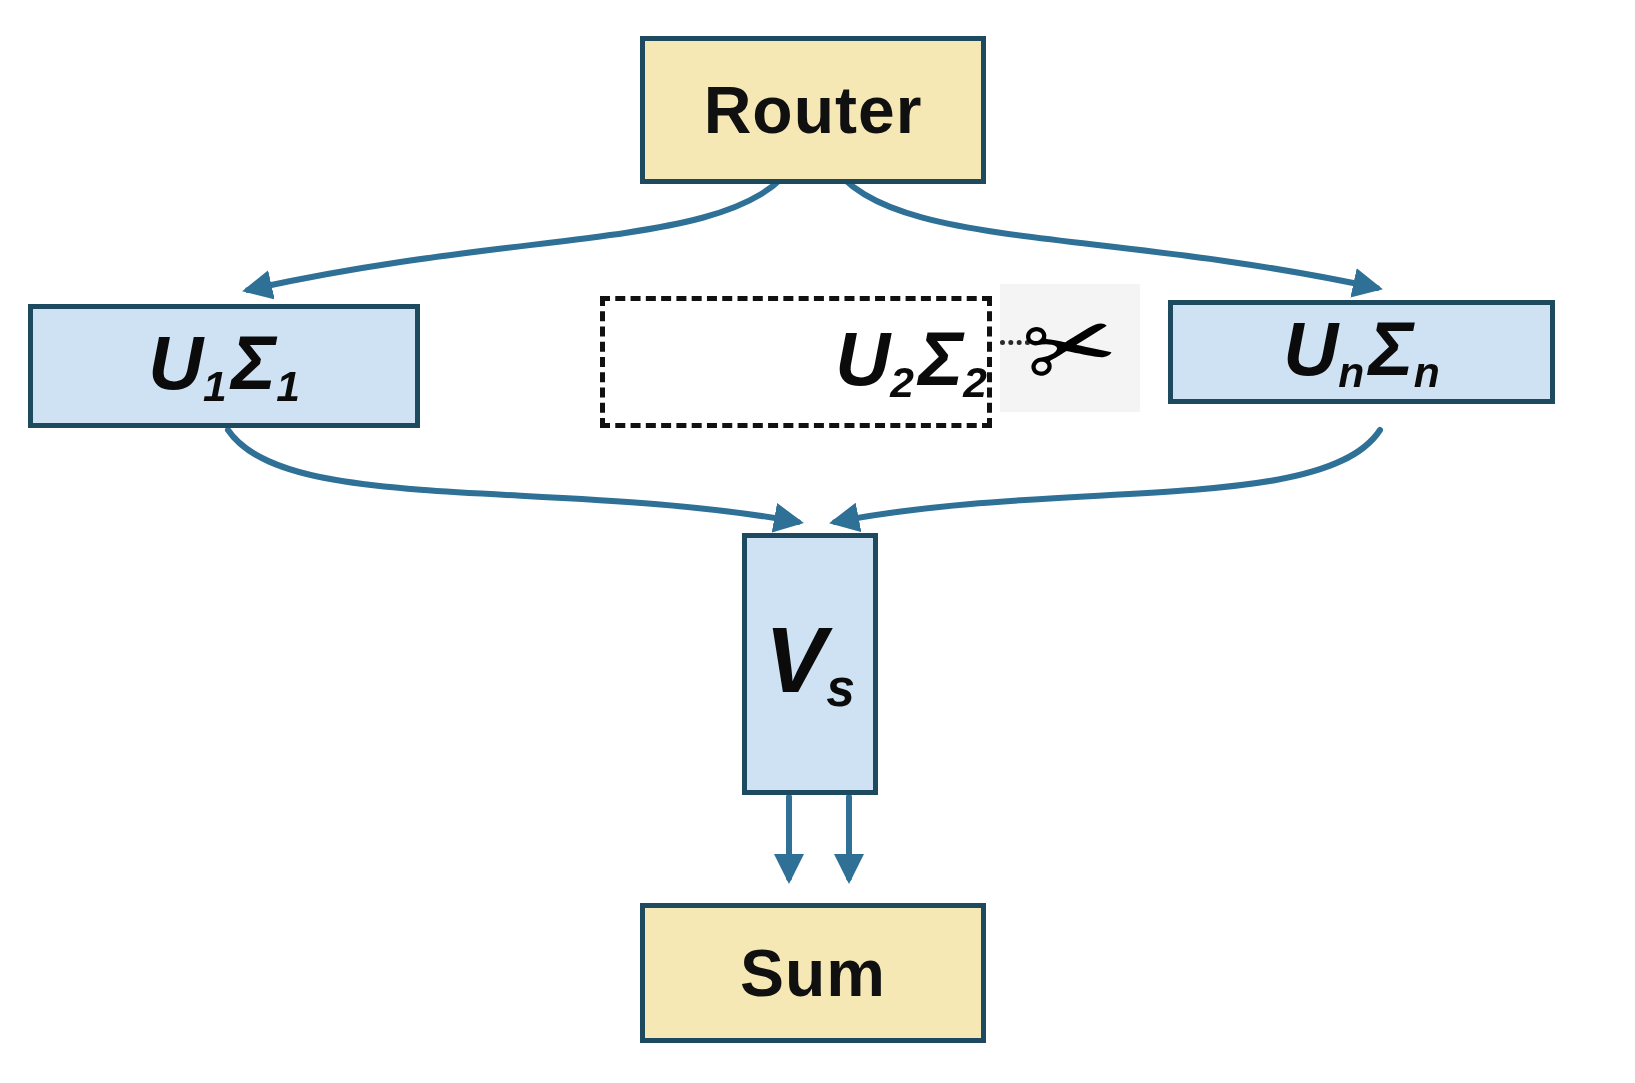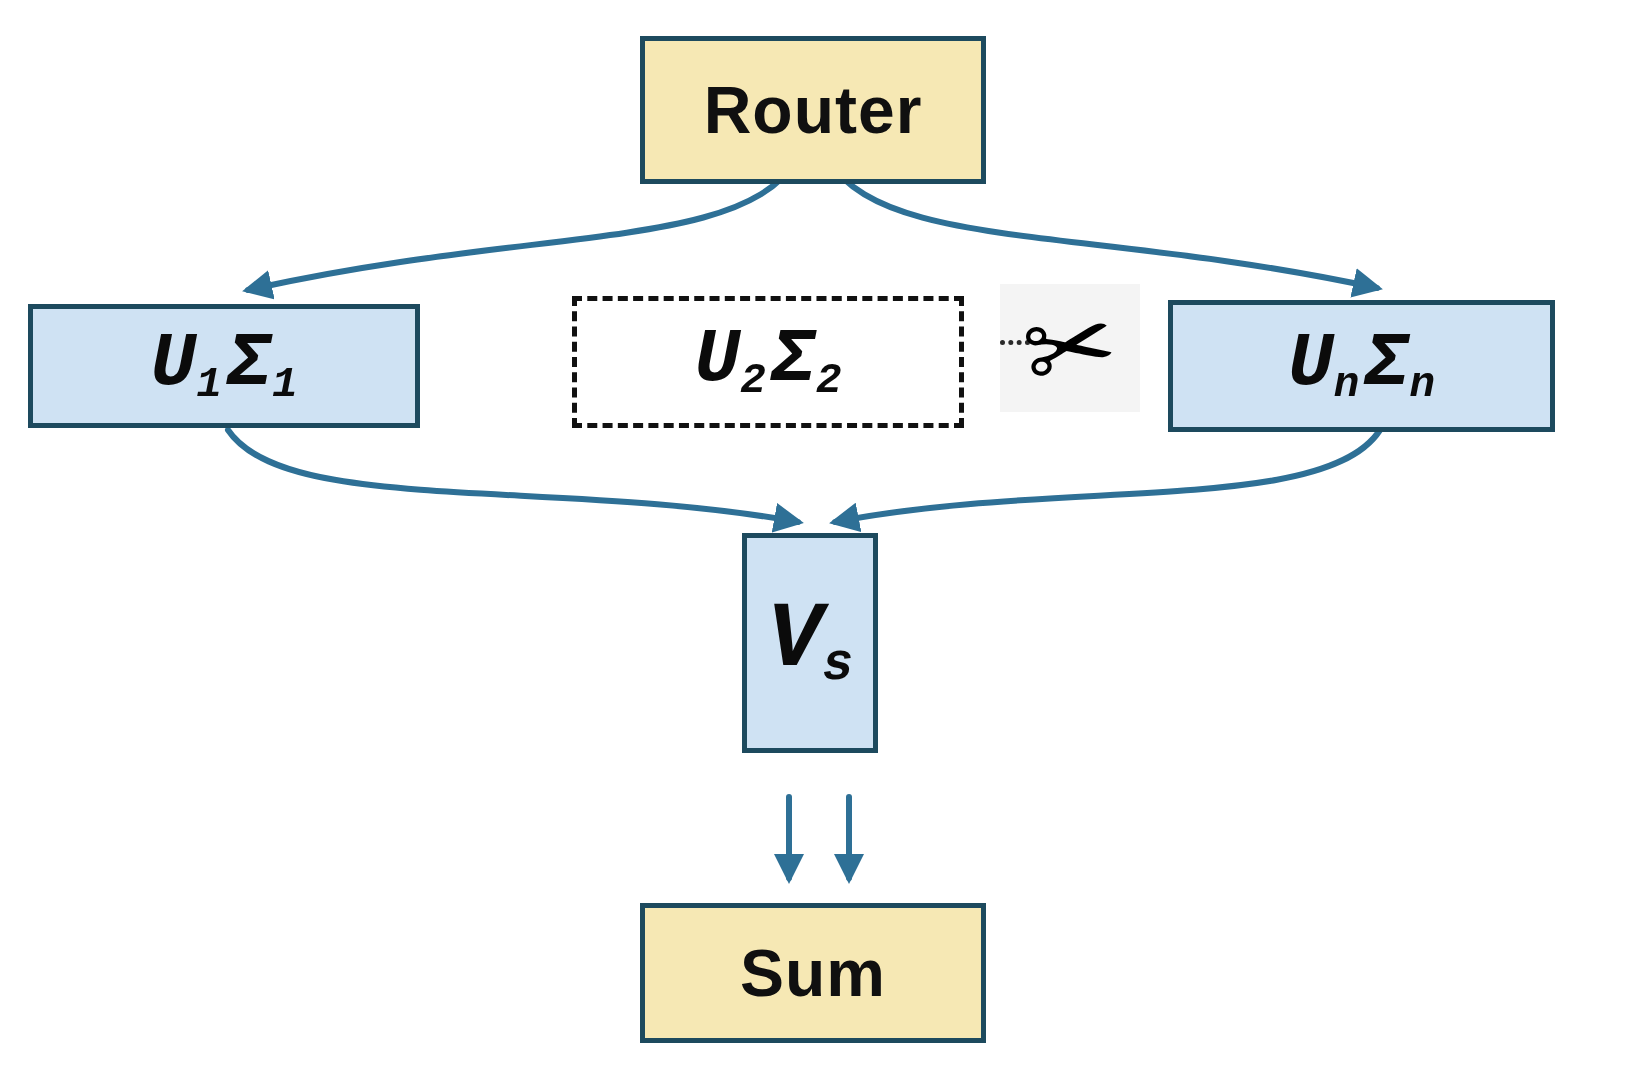--- a/index.html
+++ b/index.html
@@ -47,39 +47,39 @@
     border: 5px dashed var(--dashed-border, #111111);
     background: #ffffff;
   }
   .plain-label {
     font-weight: bold;
     font-size: 66px;
     color: #101010;
     letter-spacing: 1px;
   }
   .math {
-    font-family: Liberation Mono, monospace;
+    font-family: Liberation Sans, sans-serif;
     font-style: italic;
     font-weight: bold;
     font-size: 76px;
     color: #0b0b0b;
     white-space: nowrap;
     line-height: 1;
   }
   .math .sub {
     font-size: 0.56em;
     vertical-align: -0.28em;
     letter-spacing: 0;
   }
   .math .sigma { margin-left: 0.06em; }
   #router-box   { left: 640px;  top: 36px;  width: 346px; height: 148px; }
   #expert1-box  { left: 28px;   top: 304px; width: 392px; height: 124px; }
-  #expert2-box  { left: 572px;  top: 296px; width: 392px; height: 132px; }
-  #expert3-box  { left: 1168px; top: 300px; width: 387px; height: 132px; }
-  #vs-box       { left: 742px;  top: 533px; width: 136px; height: 220px; }
+  #expert2-box  { left: 600px;  top: 296px; width: 392px; height: 132px; justify-content: flex-end; }
+  #expert3-box  { left: 1168px; top: 300px; width: 387px; height: 104px; }
+  #vs-box       { left: 742px;  top: 533px; width: 136px; height: 262px; }
   #sum-box      { left: 640px;  top: 903px; width: 346px; height: 140px; }
   #vs-box .math { font-size: 92px; }
   .scissors-patch {
     position: absolute;
     left: 1000px;
     top: 284px;
     width: 140px;
     height: 128px;
     background: var(--scissors-bg, #F4F4F4);
     display: flex;

